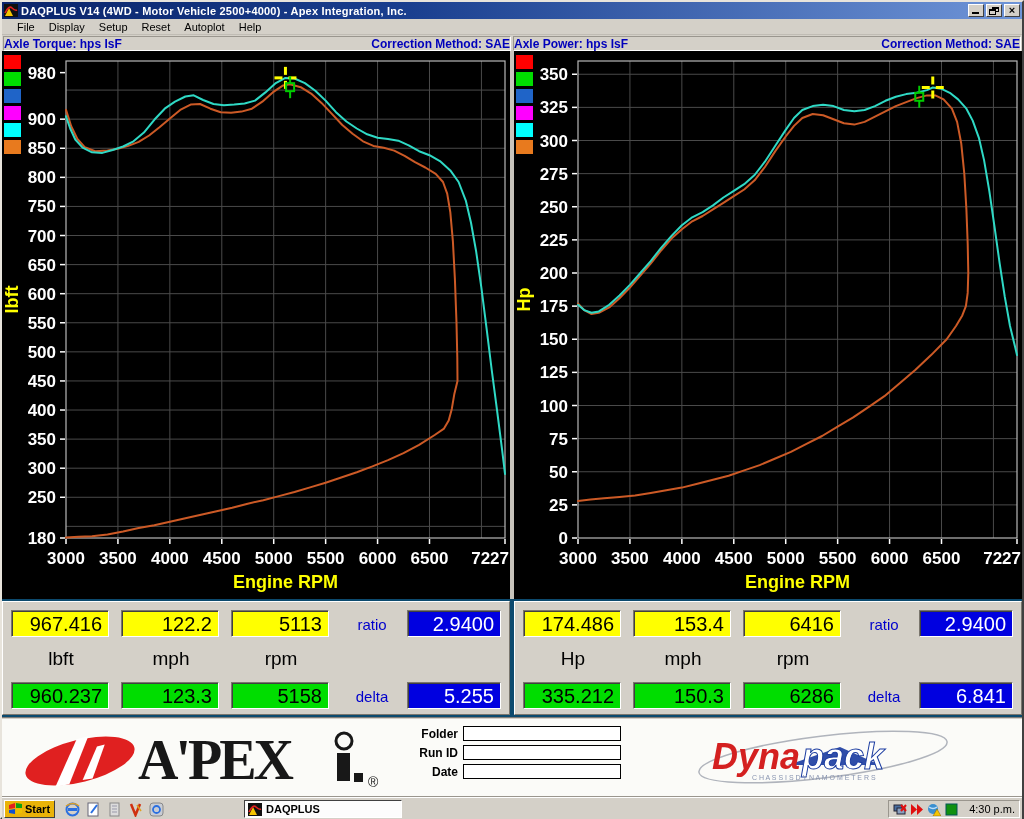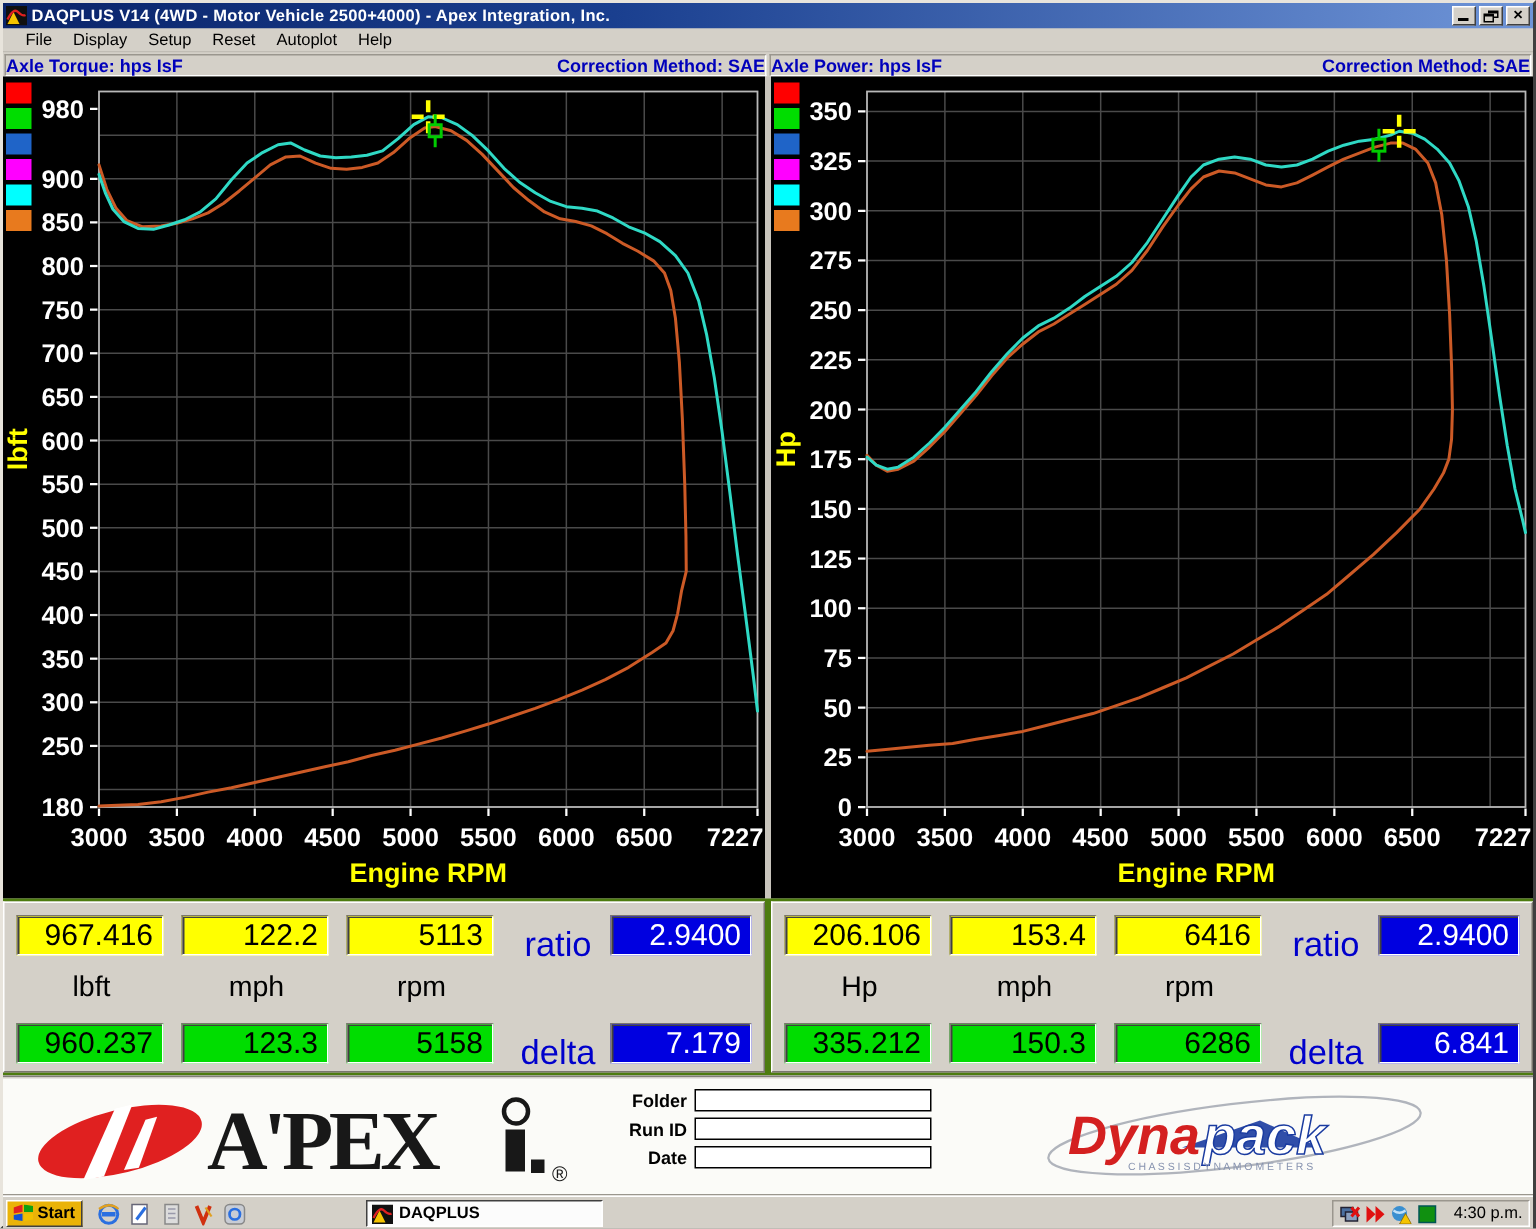--- a/index.html
+++ b/index.html
@@ -46,37 +46,37 @@
 
   
   .charts-row { flex:0 0 548px; height:548px; display:flex; background:#d4d0c8; }
   .chart-panel { background:#000; height:100%; }
   .chart-panel.left { width:508px; }
   .chart-divider { width:4px; background:#c8c4bc; }
   .chart-panel.right { flex:1; }
   .chart-panel svg { display:block; width:100%; height:100%; }
 
   
-  .readout-row { flex:0 0 118px; display:flex; background:#4d7c0f; padding:2px 0; }
+  .readout-row { flex:0 0 118px; display:flex; background:#0c4a6e; padding:2px 0; }
   .readout-panel { position:relative; background:#d4d0c8; border:1px solid;
     border-color:#fff #7a766e #7a766e #fff; }
   .readout-panel.left { width:508px; }
   .readout-divider { width:4px; }
   .readout-panel.right { flex:1; }
   .ro-box { position:absolute; height:27px; font-size:20px; text-align:right;
     padding:2px 6px 0 0; border:1px solid; border-color:#7a766e #fff #fff #7a766e;
     box-shadow: inset 1px 1px 0 #404040; color:#000; width:98px; }
   .ro-box.yellow { background:#ffff00; top:8px; }
   .ro-box.green  { background:#00dd00; top:80px; }
   .ro-box.blue   { background:#0000e0; color:#fff; width:94px; left:404px; }
   .ro-c1 { left:8px; } .ro-c2 { left:118px; } .ro-c3 { left:228px; }
   .ro-unit { position:absolute; top:46px; width:100px; text-align:center;
     font-size:19px; color:#000; }
   .ro-side-label { position:absolute; left:340px; width:58px; text-align:center;
-    font-size:23px; color:#0000cc; }
+    font-size:15px; color:#0000cc; }
 
   
   .footer-strip { flex:0 0 80px; background:#fbfbf8; border-top:2px groove #d4d0c8;
     border-bottom:1px solid #9a968e; position:relative; }
   .apex-logo { position:absolute; left:18px; top:6px; }
   .fields { position:absolute; left:398px; top:7px; }
   .field-row { display:flex; align-items:center; margin-bottom:4px; }
   .field-row label { width:58px; text-align:right; font-size:12px; font-weight:bold;
     color:#000; margin-right:5px; }
   .field-row input { width:158px; height:15px; border:1px solid #000; background:#fff;
@@ -363,25 +363,25 @@
       <div class="ro-box yellow ro-c3">5113</div>
       <div class="ro-side-label" style="top:14px">ratio</div>
       <div class="ro-box blue" style="top:8px">2.9400</div>
       <div class="ro-unit" style="left:8px">lbft</div>
       <div class="ro-unit" style="left:118px">mph</div>
       <div class="ro-unit" style="left:228px">rpm</div>
       <div class="ro-box green ro-c1">960.237</div>
       <div class="ro-box green ro-c2">123.3</div>
       <div class="ro-box green ro-c3">5158</div>
       <div class="ro-side-label" style="top:86px">delta</div>
-      <div class="ro-box blue" style="top:80px">7.179</div>
+      <div class="ro-box blue" style="top:80px">5.255</div>
     </div>
     <div class="readout-divider"></div>
     <div class="readout-panel right">
-      <div class="ro-box yellow ro-c1">206.106</div>
+      <div class="ro-box yellow ro-c1">174.486</div>
       <div class="ro-box yellow ro-c2">153.4</div>
       <div class="ro-box yellow ro-c3">6416</div>
       <div class="ro-side-label" style="top:14px">ratio</div>
       <div class="ro-box blue" style="top:8px">2.9400</div>
       <div class="ro-unit" style="left:8px">Hp</div>
       <div class="ro-unit" style="left:118px">mph</div>
       <div class="ro-unit" style="left:228px">rpm</div>
       <div class="ro-box green ro-c1">335.212</div>
       <div class="ro-box green ro-c2">150.3</div>
       <div class="ro-box green ro-c3">6286</div>

